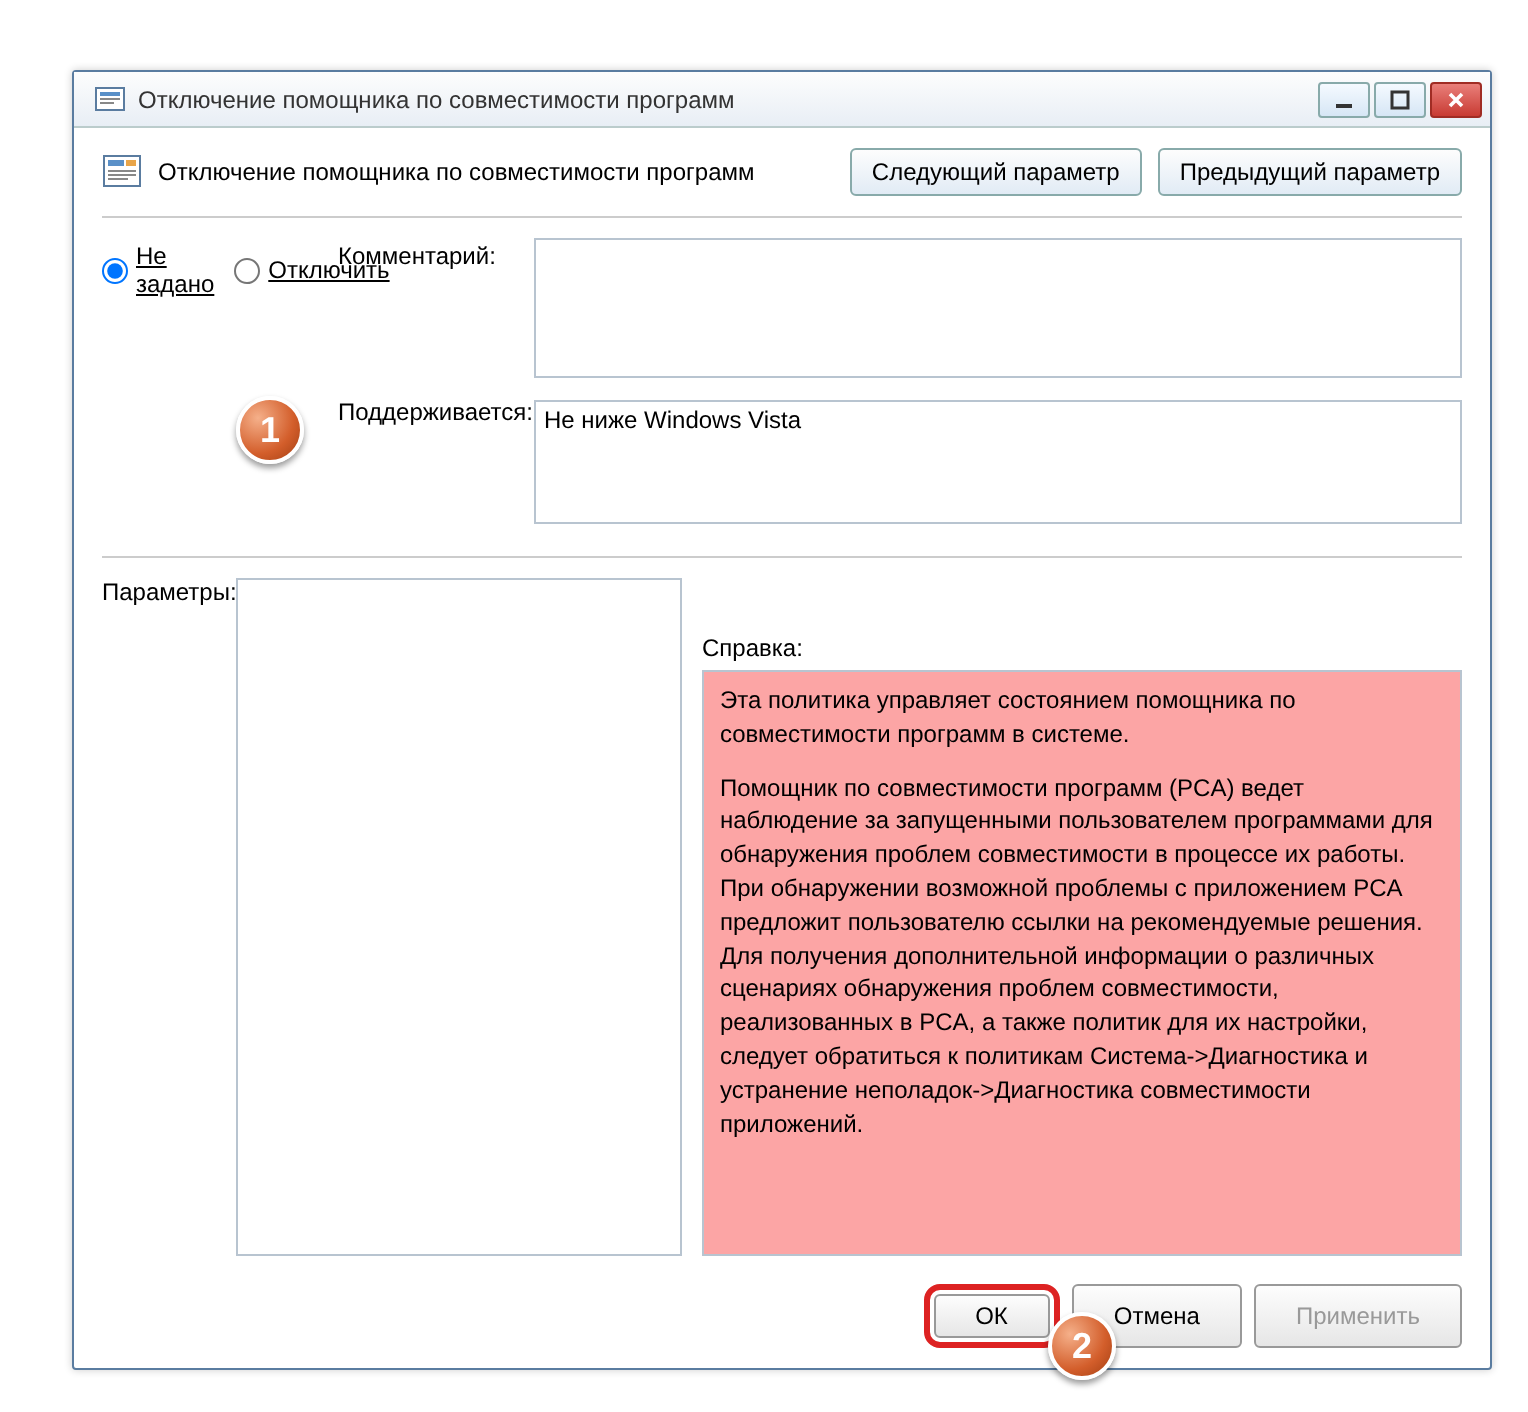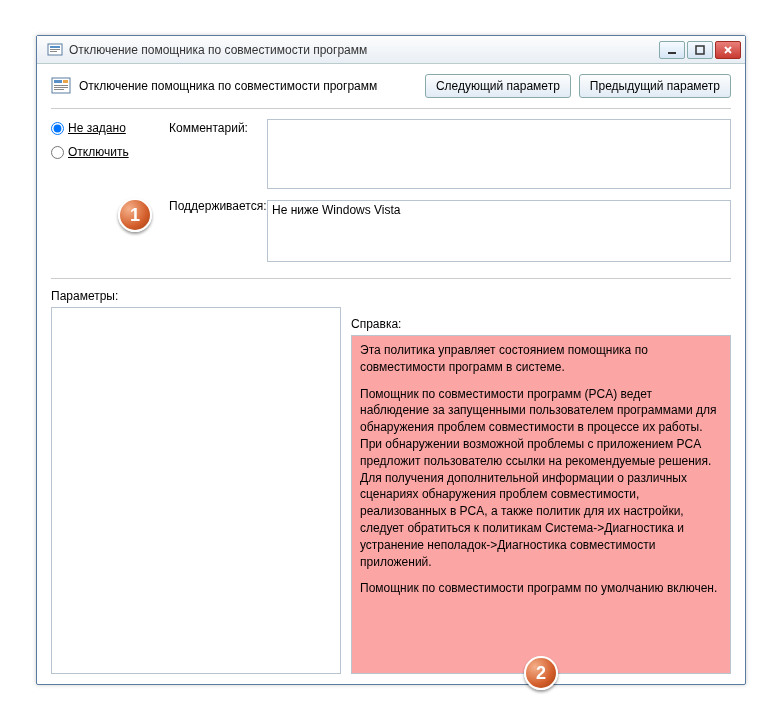--- a/index.html
+++ b/index.html
@@ -10,31 +10,31 @@
 .titlebar-text { flex: 1; font-size: 12px; color: #333; }
 .win-btns { display: flex; gap: 2px; }
 .win-btn { width: 26px; height: 18px; border: 1px solid #8aa; border-radius: 2px; display: flex; align-items: center; justify-content: center; background: linear-gradient(#f5faff,#d6e6f5); font-size: 10px; cursor: pointer; }
 .win-btn.close { background: linear-gradient(#e97f7a,#c83b33); color: #fff; border-color: #a02c24; }
 .content { padding: 10px 14px; height: calc(100% - 28px); display: flex; flex-direction: column; }
 .header-row { display: flex; align-items: center; gap: 8px; border-bottom: 1px solid #ccc; padding-bottom: 10px; margin-bottom: 10px; }
 .header-icon { width: 20px; height: 20px; }
 .header-text { flex: 1; font-size: 12px; }
 .nav-btn { padding: 4px 10px; border: 1px solid #8aa; background: linear-gradient(#fdfdfd,#e1ebf5); border-radius: 3px; font-size: 12px; cursor: pointer; }
 .top-grid { display: grid; grid-template-columns: 110px 90px 1fr; gap: 6px 8px; align-items: start; margin-bottom: 10px; }
-.radio-col { display: flex; flex-direction: column; gap: 10px; padding-top: 2px; }
+.radio-col { display: flex; flex-direction: row; gap: 10px; padding-top: 2px; }
 .radio-item { display: flex; align-items: center; gap: 4px; cursor: pointer; }
 .radio-item input { margin: 0; }
 .radio-item label { text-decoration: underline; font-size: 12px; }
 .highlight-box { border: 3px solid #d22; border-radius: 10px; padding: 3px 6px; margin-left: -6px; width: 95px; }
 .label-col { font-size: 12px; padding-top: 2px; }
 .textarea { width: 100%; height: 70px; border: 1px solid #b8c4d0; resize: none; font-family: inherit; font-size: 12px; padding: 2px; background: #fff; }
 .support-box { width: 100%; height: 62px; border: 1px solid #b8c4d0; padding: 2px 4px; background: #fff; font-size: 12px; overflow: auto; }
 .divider { border: 0; border-top: 1px solid #ccc; margin: 6px 0 10px; }
 .lower { display: flex; gap: 10px; flex: 1; min-height: 0; }
-.params-col { width: 290px; display: flex; flex-direction: column; }
+.params-col { width: 290px; display: flex; flex-direction: row; }
 .help-col { flex: 1; display: flex; flex-direction: column; margin-top: 28px; }
 .col-label { font-size: 12px; margin-bottom: 4px; }
 .list-box { flex: 1; border: 1px solid #b8c4d0; background: #fff; overflow: auto; }
 .help-box { flex: 1; border: 1px solid #b8c4d0; background: #fca5a5; padding: 6px 8px; overflow-y: scroll; font-size: 12px; line-height: 1.4; }
 .help-box p { margin-bottom: 10px; }
 .footer { display: flex; justify-content: flex-end; gap: 6px; padding-top: 14px; }
 .btn { padding: 3px 20px; border: 1px solid #999; background: linear-gradient(#fdfdfd,#e6e6e6); border-radius: 3px; font-size: 12px; cursor: pointer; }
 .btn:disabled { color: #999; }
 .ok-highlight { border: 3px solid #d22; border-radius: 8px; padding: 2px; }
 .callout { position: absolute; width: 34px; height: 34px; border-radius: 50%; background: radial-gradient(circle at 30% 30%, #f5b08a, #d35e2b 60%, #a23e12); border: 2px solid #fff; box-shadow: 0 2px 3px rgba(0,0,0,0.4); color: #fff; font-weight: bold; font-size: 18px; display: flex; align-items: center; justify-content: center; z-index: 10; }
@@ -117,22 +117,28 @@
     <div class="lower">
       <div class="params-col">
         <div class="col-label">Параметры:</div>
         <div class="list-box"></div>
       </div>
       <div class="help-col">
         <div class="col-label">Справка:</div>
         <div class="help-box">
           <p>Эта политика управляет состоянием помощника по совместимости программ в системе.</p>
           <p>Помощник по совместимости программ (PCA) ведет наблюдение за запущенными пользователем программами для обнаружения проблем совместимости в процессе их работы. При обнаружении возможной проблемы с приложением PCA предложит пользователю ссылки на рекомендуемые решения.  Для получения дополнительной информации о различных сценариях обнаружения проблем совместимости, реализованных в PCA, а также политик для их настройки, следует обратиться к политикам Система-&gt;Диагностика и устранение неполадок-&gt;Диагностика совместимости приложений.</p>
-          <p>Помощник по совместимости программ по умолчанию включен.</p>
         </div>
       </div>
     </div>
 
+    <div class="footer">
+      <span class="ok-highlight">
+        <button class="btn">ОК</button>
+      </span>
+      <button class="btn">Отмена</button>
+      <button class="btn" disabled="">Применить</button>
+    </div>
   </div>
 </div>
 
 <div class="callout" style="left:118px; top:198px;">1</div>
 <div class="callout" style="left:524px; top:656px;">2</div>
 
 </body></html>

